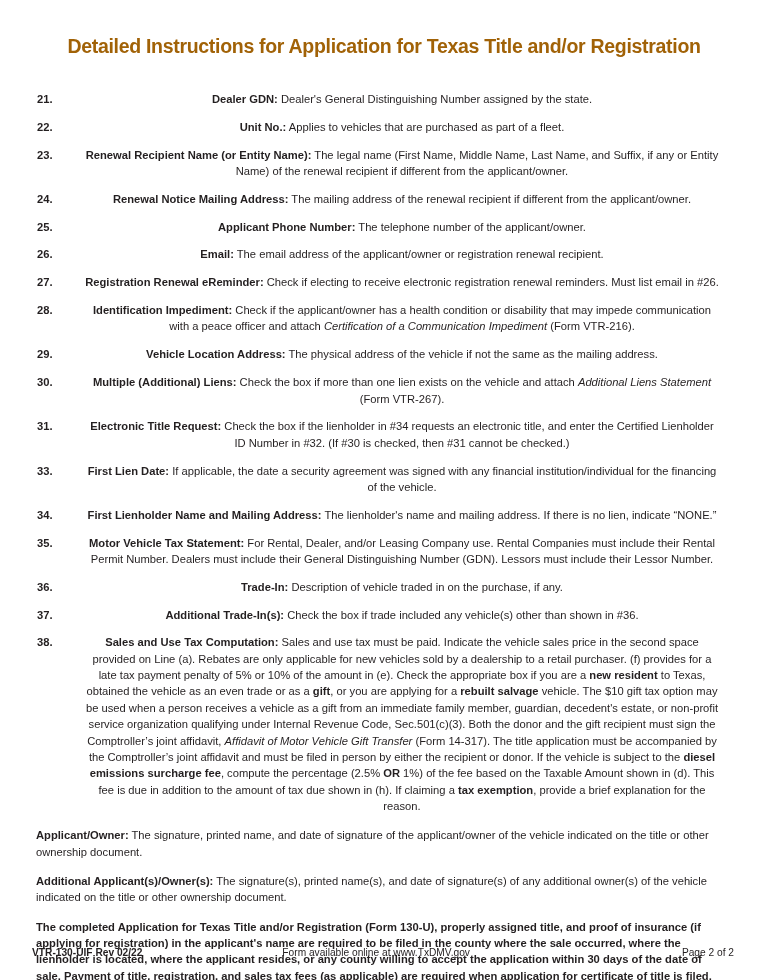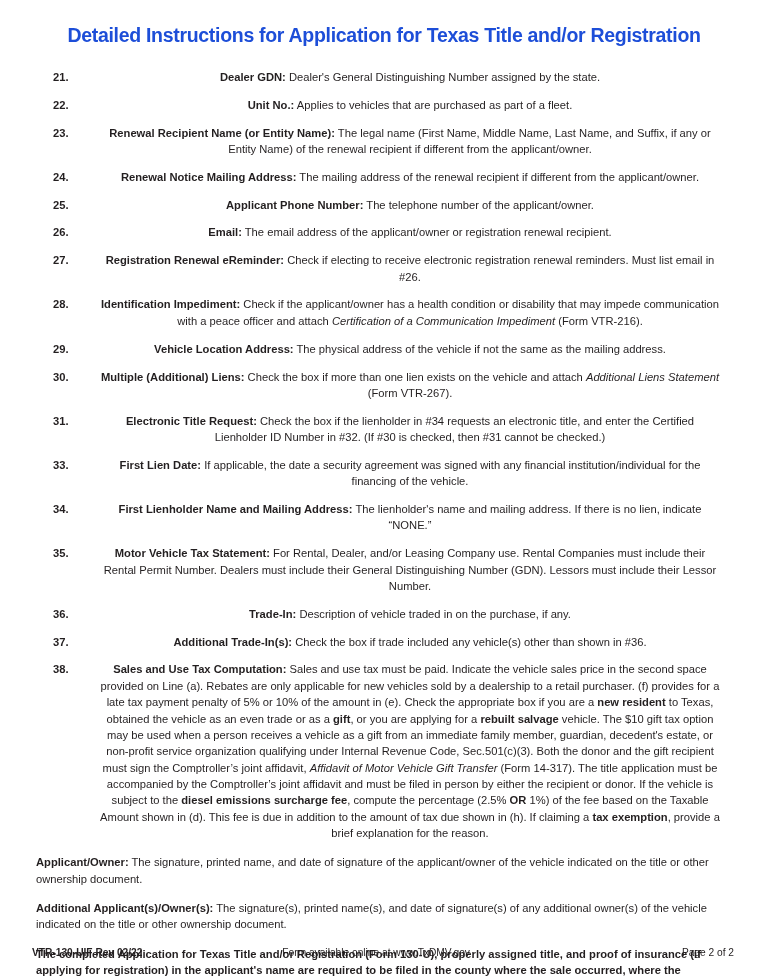--- a/index.html
+++ b/index.html
@@ -21,27 +21,27 @@
     background: #ffffff;
     box-sizing: border-box;
     padding: 0;
     overflow: hidden;
   }
   .doc-title {
     text-align: center;
     font-size: 19.5px;
     font-weight: bold;
     letter-spacing: -0.3px;
-    color: #1d4ed8;
-    margin: 4px;
+    color: #a16207;
+    margin: 15px;
     padding: 20px 30px 0 30px;
     line-height: 1.2;
   }
   .content {
-    padding: 0 48px 0 52px;
+    padding: 0 48px 0 36px;
   }
   .num-item {
     display: flex;
     align-items: flex-start;
     margin-top: 11.5px;
     font-size: 11.2px;
     line-height: 1.46;
   }
   .num-item .num {
     flex: 0 0 24px;

